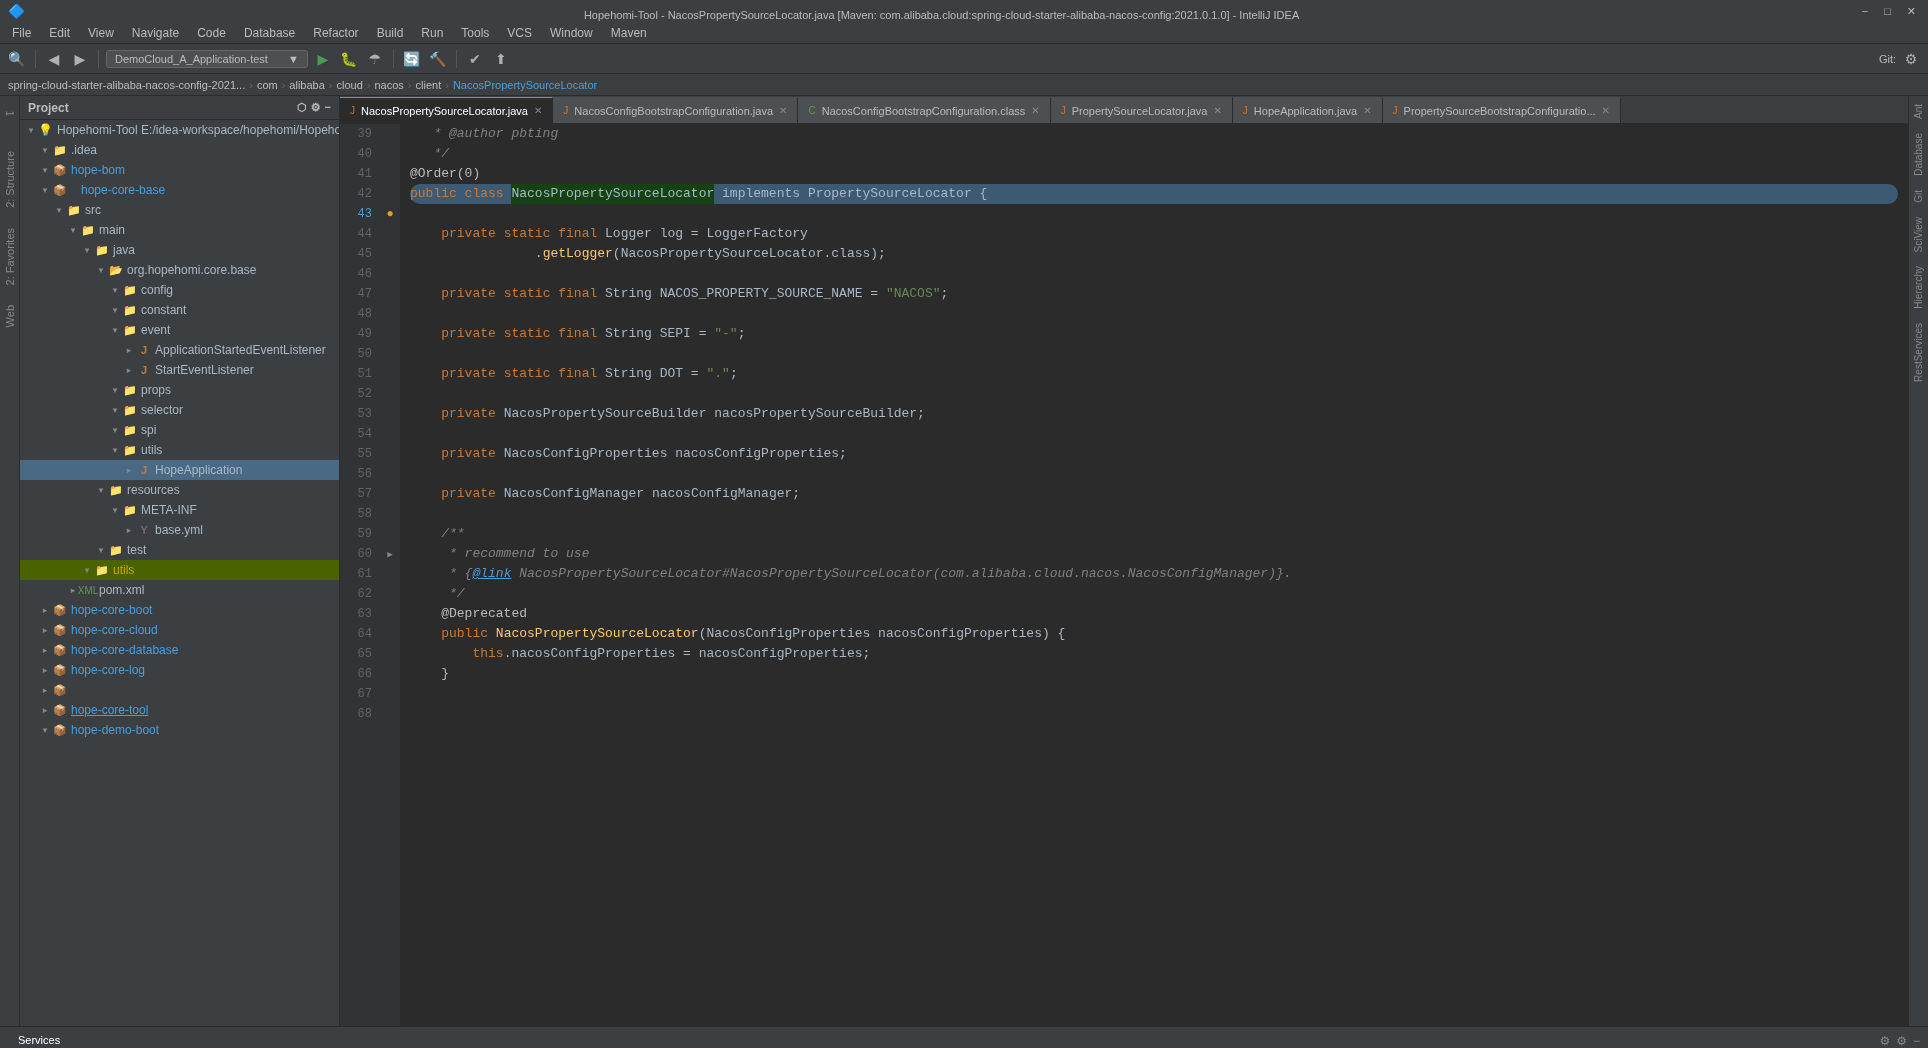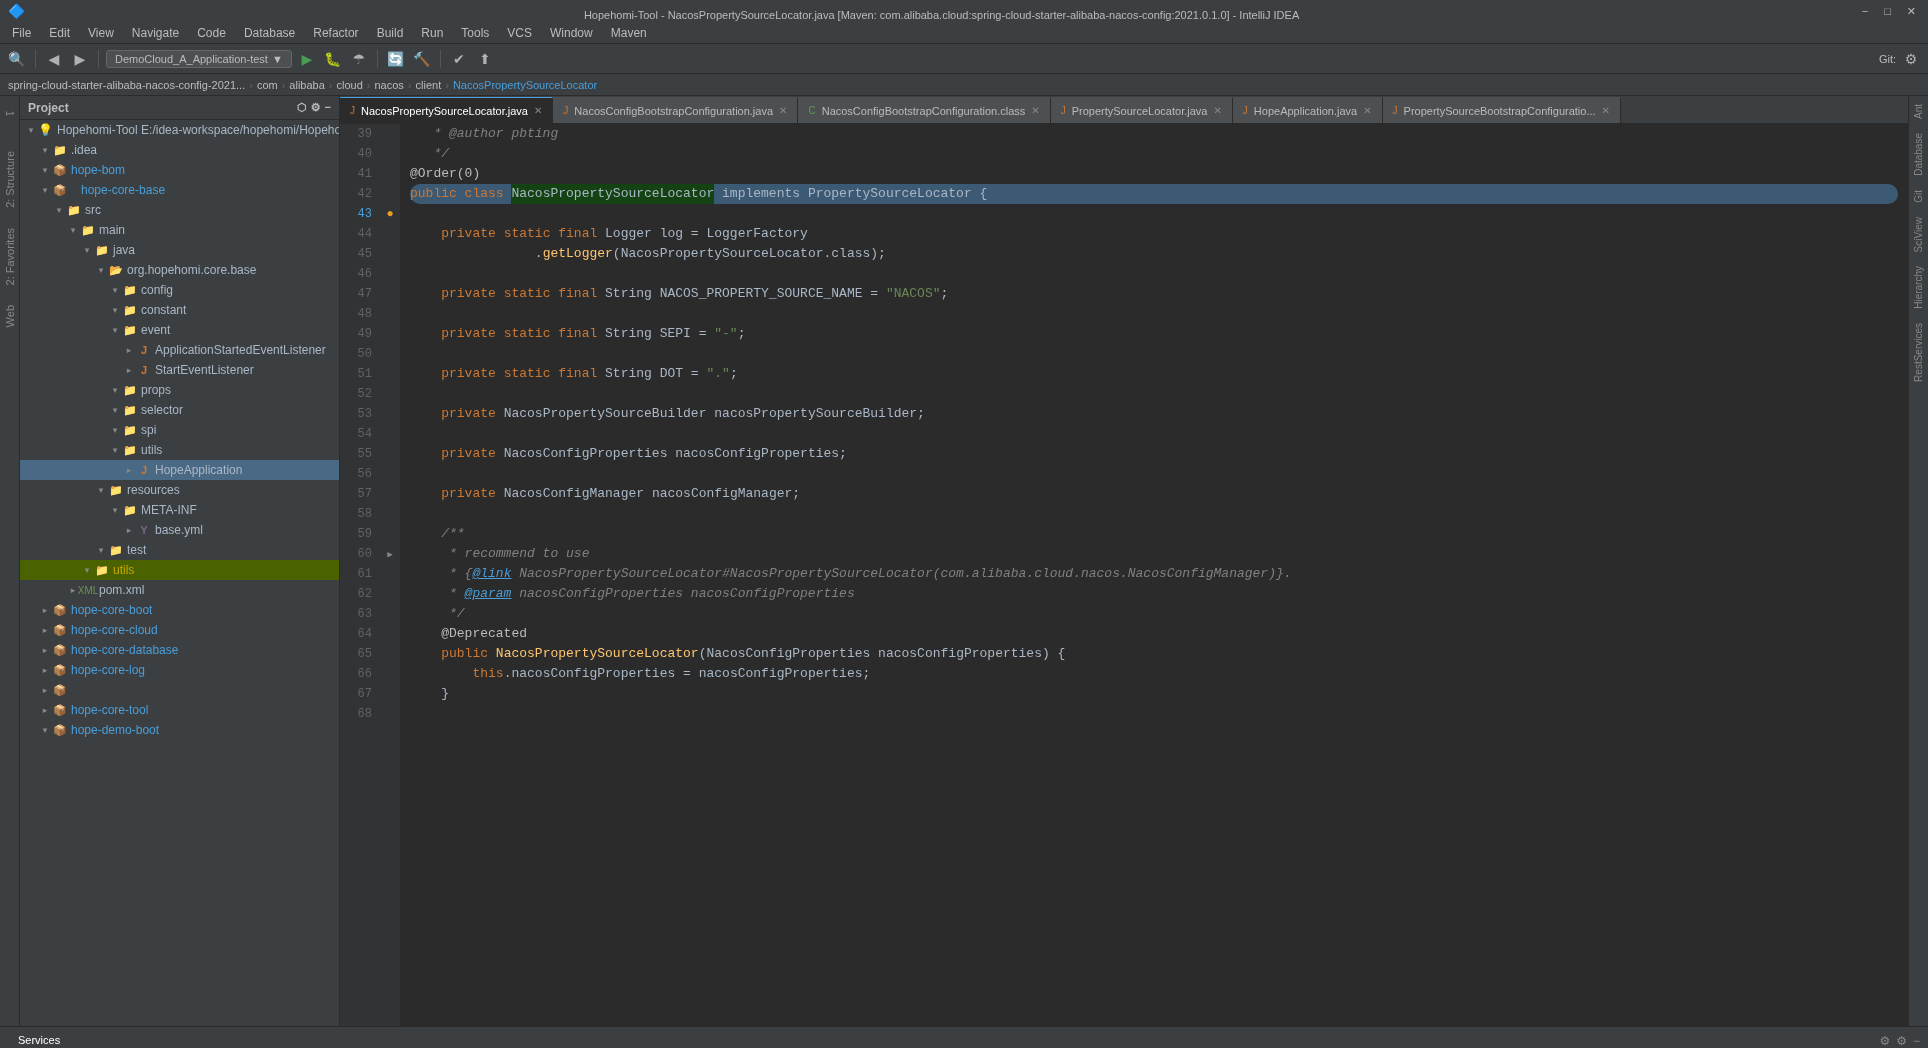--- a/index.html
+++ b/index.html
@@ -56,21 +56,21 @@
     }
     .toolbar-separator { width: 1px; height: 18px; background: #555; margin: 0 3px; }
     .toolbar-run-config {
       background: #4c5052;
       border: 1px solid #666;
       border-radius: 3px;
       padding: 2px 8px;
       color: #bbb;
       font-size: 11px;
       cursor: pointer;
-      display: flex; align-items: flex-end; gap: 4px;
+      display: flex; align-items: flex-end; gap: 20px;
     }
 
     
     #path-bar {
       height: 22px;
       background: #3c3f41;
       display: flex;
       align-items: center;
       padding: 0 8px;
       gap: 4px;
@@ -605,21 +605,21 @@
           <span class="tree-icon">
             <span class="module-icon">📦</span>
           </span>
           <span class="tree-label" style="color: #bef264; margin-top: 41px;">hope-core-swagger</span>
         </div>
         <div class="tree-item" style="padding-left: 18px;">
           <span class="tree-arrow">▸</span>
           <span class="tree-icon">
             <span class="module-icon">📦</span>
           </span>
-          <span class="tree-label" style="color: rgb(74, 158, 218);">hope-core-tool</span>
+          <span class="tree-label" style="color: rgb(74, 158, 218); text-decoration: underline;">hope-core-tool</span>
         </div>
         <div class="tree-item" style="padding-left: 18px;">
           <span class="tree-arrow">▾</span>
           <span class="tree-icon">
             <span class="module-icon">📦</span>
           </span>
           <span class="tree-label" style="color: rgb(74, 158, 218);">hope-demo-boot</span>
         </div>
       </div>
   </div>
@@ -742,21 +742,20 @@
           <div class="code-line"></div>
           <div class="code-line"><span>    </span><span class="kw">private </span><span class="cls">NacosPropertySourceBuilder</span><span> nacosPropertySourceBuilder;</span></div>
           <div class="code-line"></div>
           <div class="code-line"><span>    </span><span class="kw">private </span><span class="cls">NacosConfigProperties</span><span> nacosConfigProperties;</span></div>
           <div class="code-line"></div>
           <div class="code-line"><span>    </span><span class="kw">private </span><span class="cls">NacosConfigManager</span><span> nacosConfigManager;</span></div>
           <div class="code-line"></div>
           <div class="code-line"><span class="comment">    /**</span></div>
           <div class="code-line"><span class="comment">     * recommend to use</span></div>
           <div class="code-line"><span class="comment">     * {<span class="link-color">@link</span> NacosPropertySourceLocator#NacosPropertySourceLocator(<span class="gray-text">com.alibaba.cloud.nacos.NacosConfigManager</span>)}.</span></div>
-          <div class="code-line"><span class="comment">     * <span class="link-color">@param</span> nacosConfigProperties nacosConfigProperties</span></div>
           <div class="code-line"><span class="comment">     */</span></div>
           <div class="code-line"><span class="ann-color">    @Deprecated</span></div>
           <div class="code-line"><span>    </span><span class="kw">public </span><span style="color:#ffc66d;">NacosPropertySourceLocator</span><span>(</span><span class="cls">NacosConfigProperties</span><span> nacosConfigProperties) {</span></div>
           <div class="code-line"><span>        </span><span class="kw">this</span><span>.nacosConfigProperties = nacosConfigProperties;</span></div>
           <div class="code-line"><span>    }</span></div>
         </div>
       </div>
     </div>
   </div>
 

